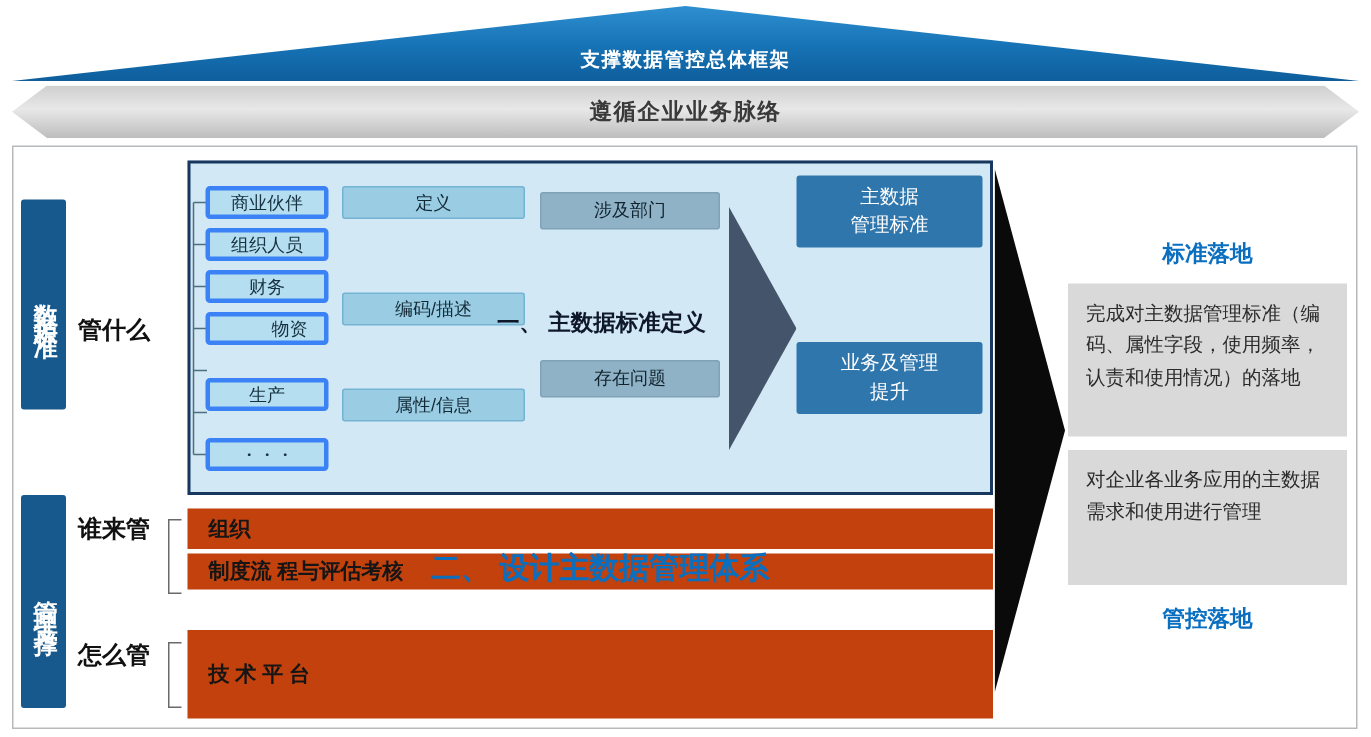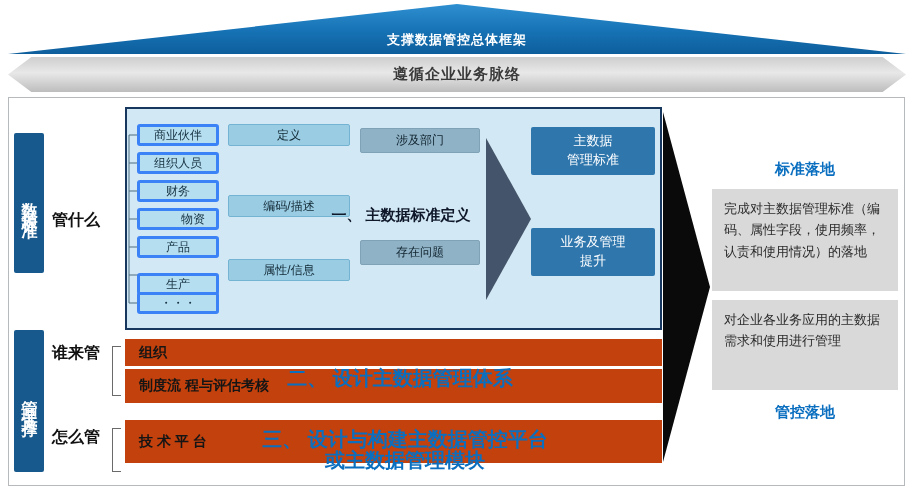--- a/index.html
+++ b/index.html
@@ -110,58 +110,53 @@
     <line x1="1" y1="89" x2="10" y2="89" stroke="#4d6f82" stroke-width="1"></line>
     <line x1="1" y1="117" x2="10" y2="117" stroke="#4d6f82" stroke-width="1"></line>
     <line x1="1" y1="145" x2="10" y2="145" stroke="#4d6f82" stroke-width="1"></line>
     <line x1="1" y1="173" x2="10" y2="173" stroke="#4d6f82" stroke-width="1"></line>
   </svg>
 
   <div class="abs ent" style="top:124px;">商业伙伴</div>
   <div class="abs ent" style="top:180px;">财务</div>
   <div class="abs ent" style="top:152px;">组织人员</div>
   <div class="abs ent" style="top:208px;padding-left:30px;">物资</div>
-  <div class="abs ent" style="top:236px;">产品</div>
-  <div class="abs ent" style="top:273px;text-align:center;">生产</div>
+  <div class="abs ent" style="top:252px;text-align:center;">生产</div>
   <div class="abs ent" style="top:292px;">・・・</div>
 
   <div class="abs attr" style="top:124px;">定义</div>
   <div class="abs attr" style="top:195px;">编码/描述</div>
   <div class="abs attr" style="top:259px;">属性/信息</div>
 
   <div class="abs aspect" style="top:128px;">涉及部门</div>
   <div class="abs aspect" style="top:240px;">存在问题</div>
 
   <div class="abs blue-title" style="left:296px; top:206px; width:210px;">一、 主数据标准定义</div>
 
   <div class="abs slate-arrow" style="left:486px; top:138px; width:45px; height:162px;"></div>
 
-  <div class="abs output" style="top:127px;">
+  <div class="abs output" style="top:117px;">
     <span>主数据</span>
     <span>管理标准</span>
   </div>
   <div class="abs output" style="top:228px;">
     <span>业务及管理</span>
     <span>提升</span>
   </div>
 
   <div class="abs rowbar" style="top:339px; height:27px;">
     <span class="rlabel">组织</span>
   </div>
-  <div class="abs rowbar" style="top:369px; height:34px;">
+  <div class="abs rowbar" style="top:369px; height:24px;">
     <span class="rlabel">制度流 程与评估考核</span>
   </div>
   <div class="abs blue-title-sm" style="left:250px; top:365px; width:300px; z-index:3;">二、 设计主数据管理体系</div>
 
-  <div class="abs rowbar" style="top:420px; height:43px;">
+  <div class="abs rowbar" style="top:420px; height:59px;">
     <span class="rlabel">技 术 平 台</span>
-  </div>
-  <div class="abs" style="left:240px; top:429px; width:330px; z-index:3;">
-    <div class="blue-title-sm" style="line-height:21px;">三、 设计与构建主数据管控平台</div>
-    <div class="blue-title-sm" style="line-height:21px;">或主数据管理模块</div>
   </div>
 
   <div class="abs black-arrow" style="left:663px; top:112px; width:47px; height:350px;"></div>
 
   <div class="abs rp-title" style="top:160px;">标准落地</div>
   <div class="abs gbox" style="top:189px; height:102px;">完成对主数据管理标准（编码、属性字段，使用频率，认责和使用情况）的落地</div>
   <div class="abs gbox" style="top:300px; height:90px;">对企业各业务应用的主数据需求和使用进行管理</div>
   <div class="abs rp-title" style="top:403px;">管控落地</div>
 
 </div>

